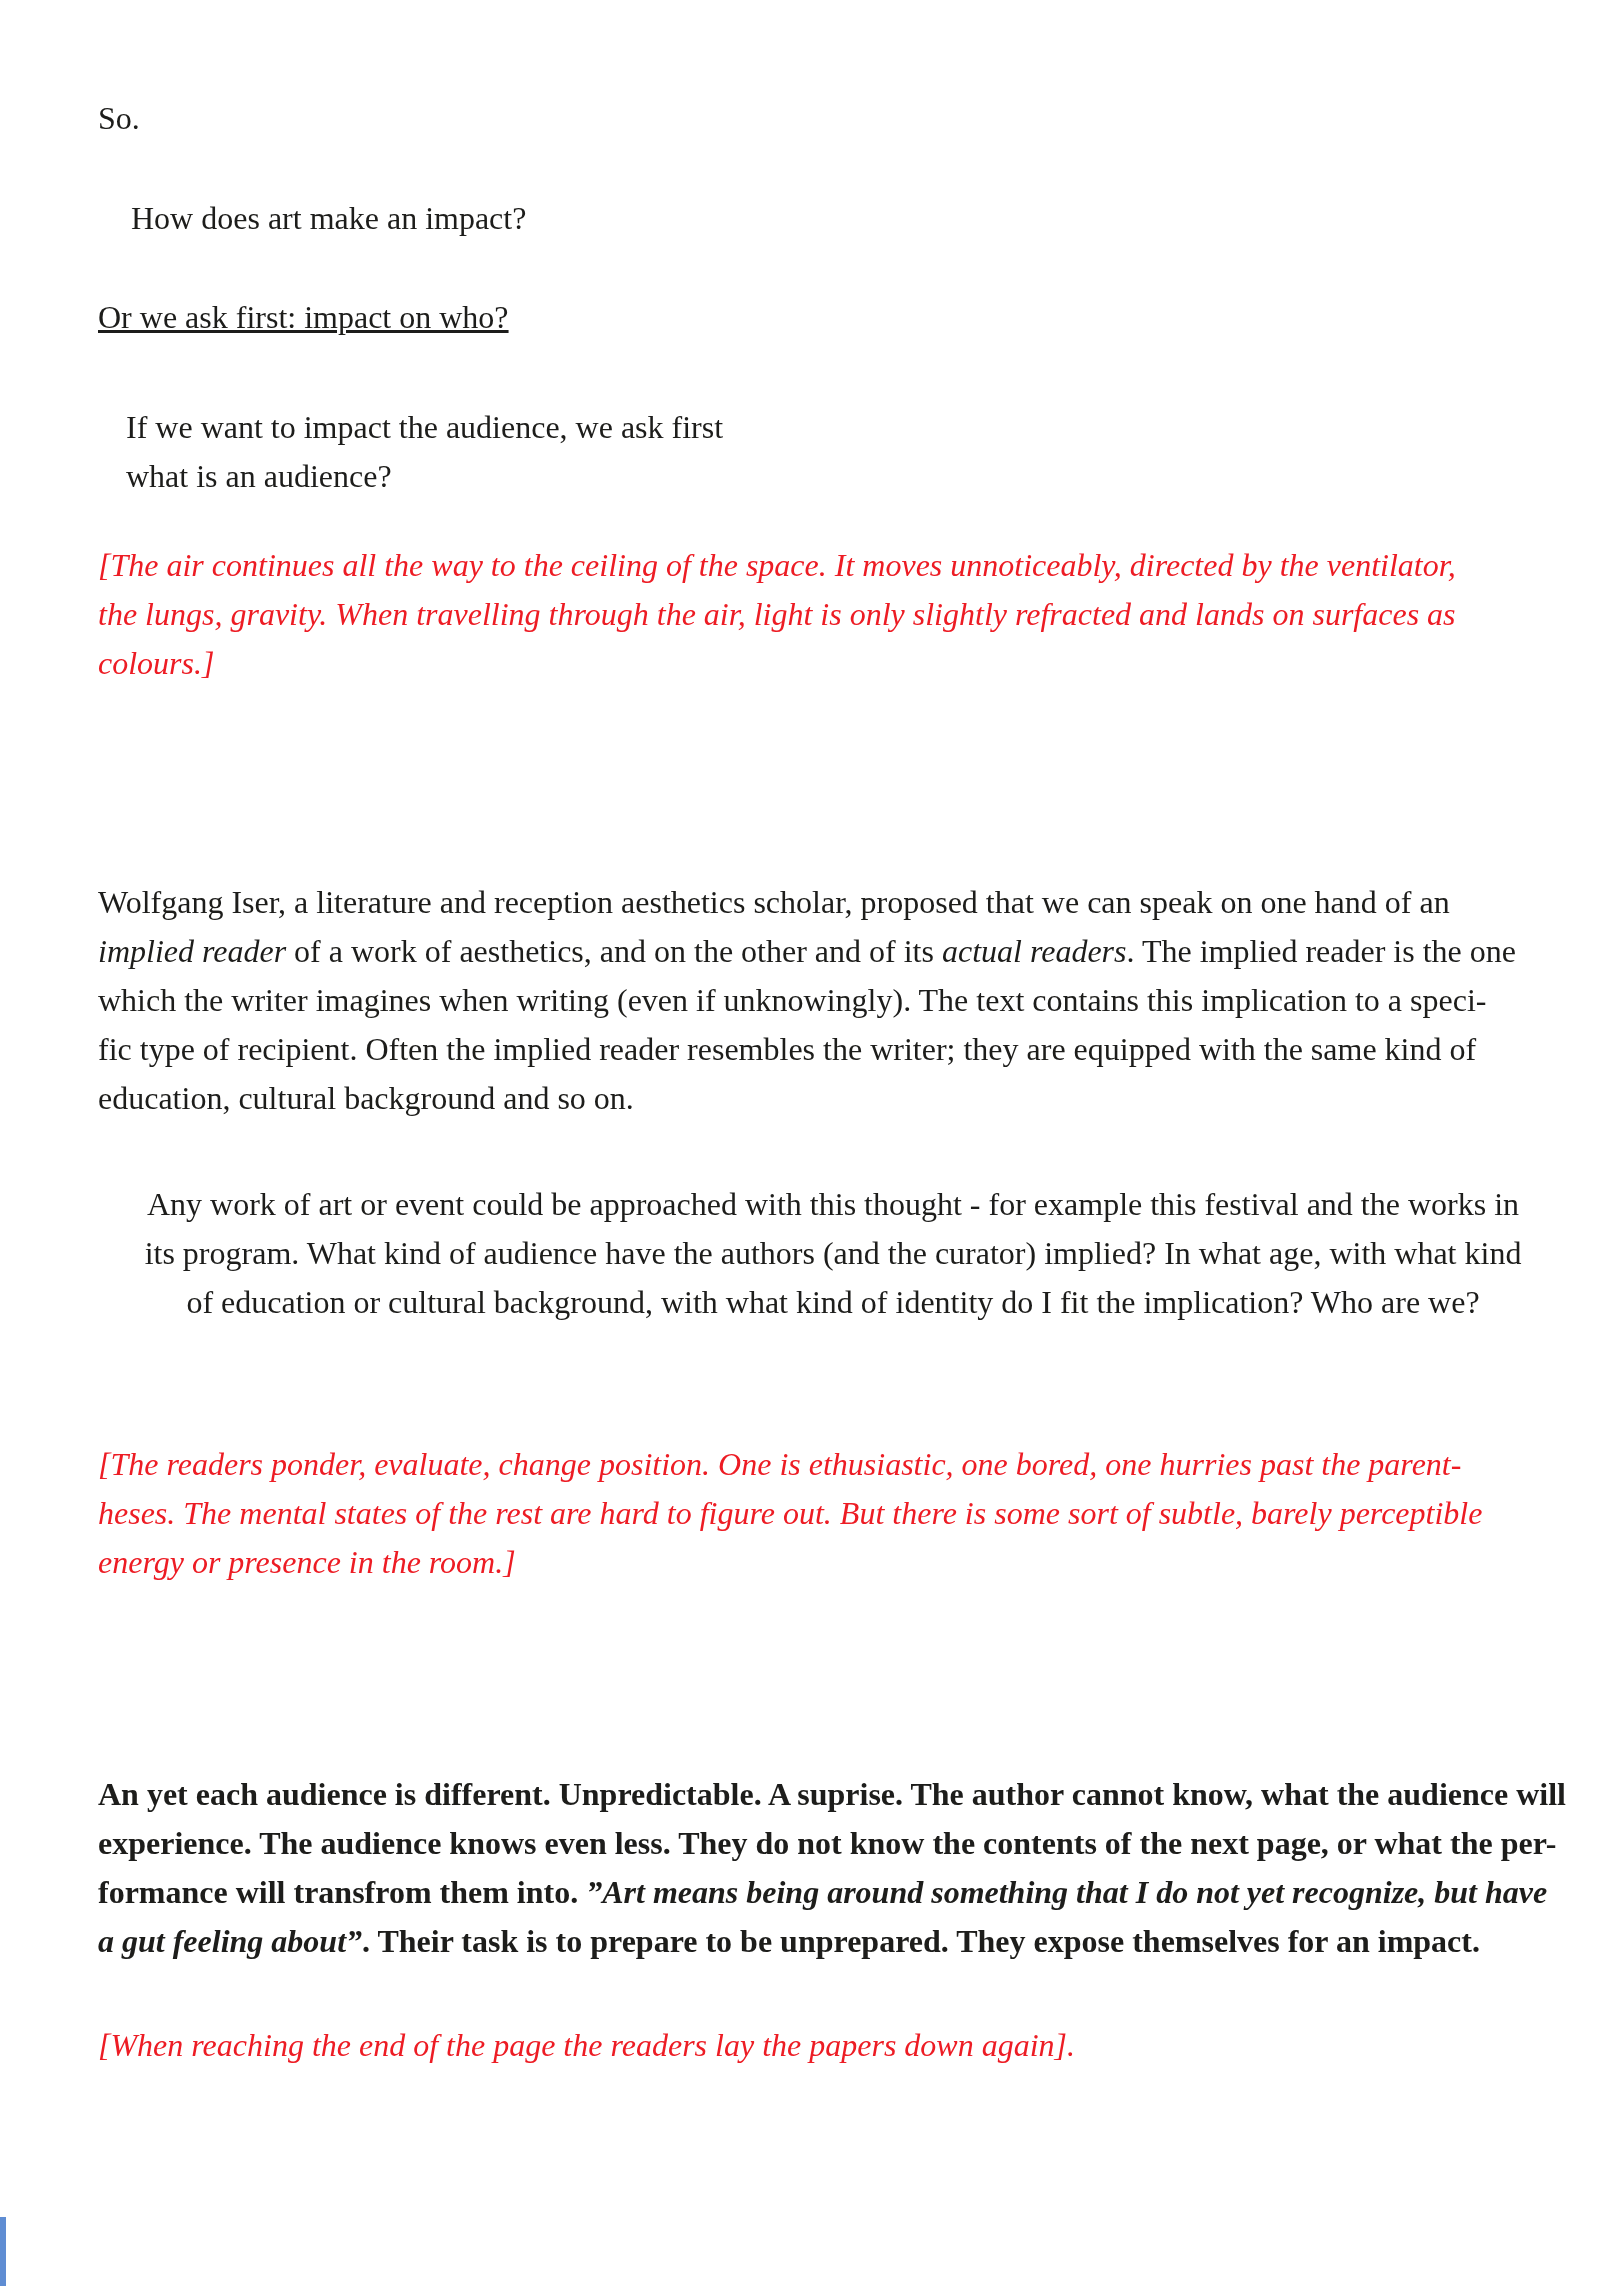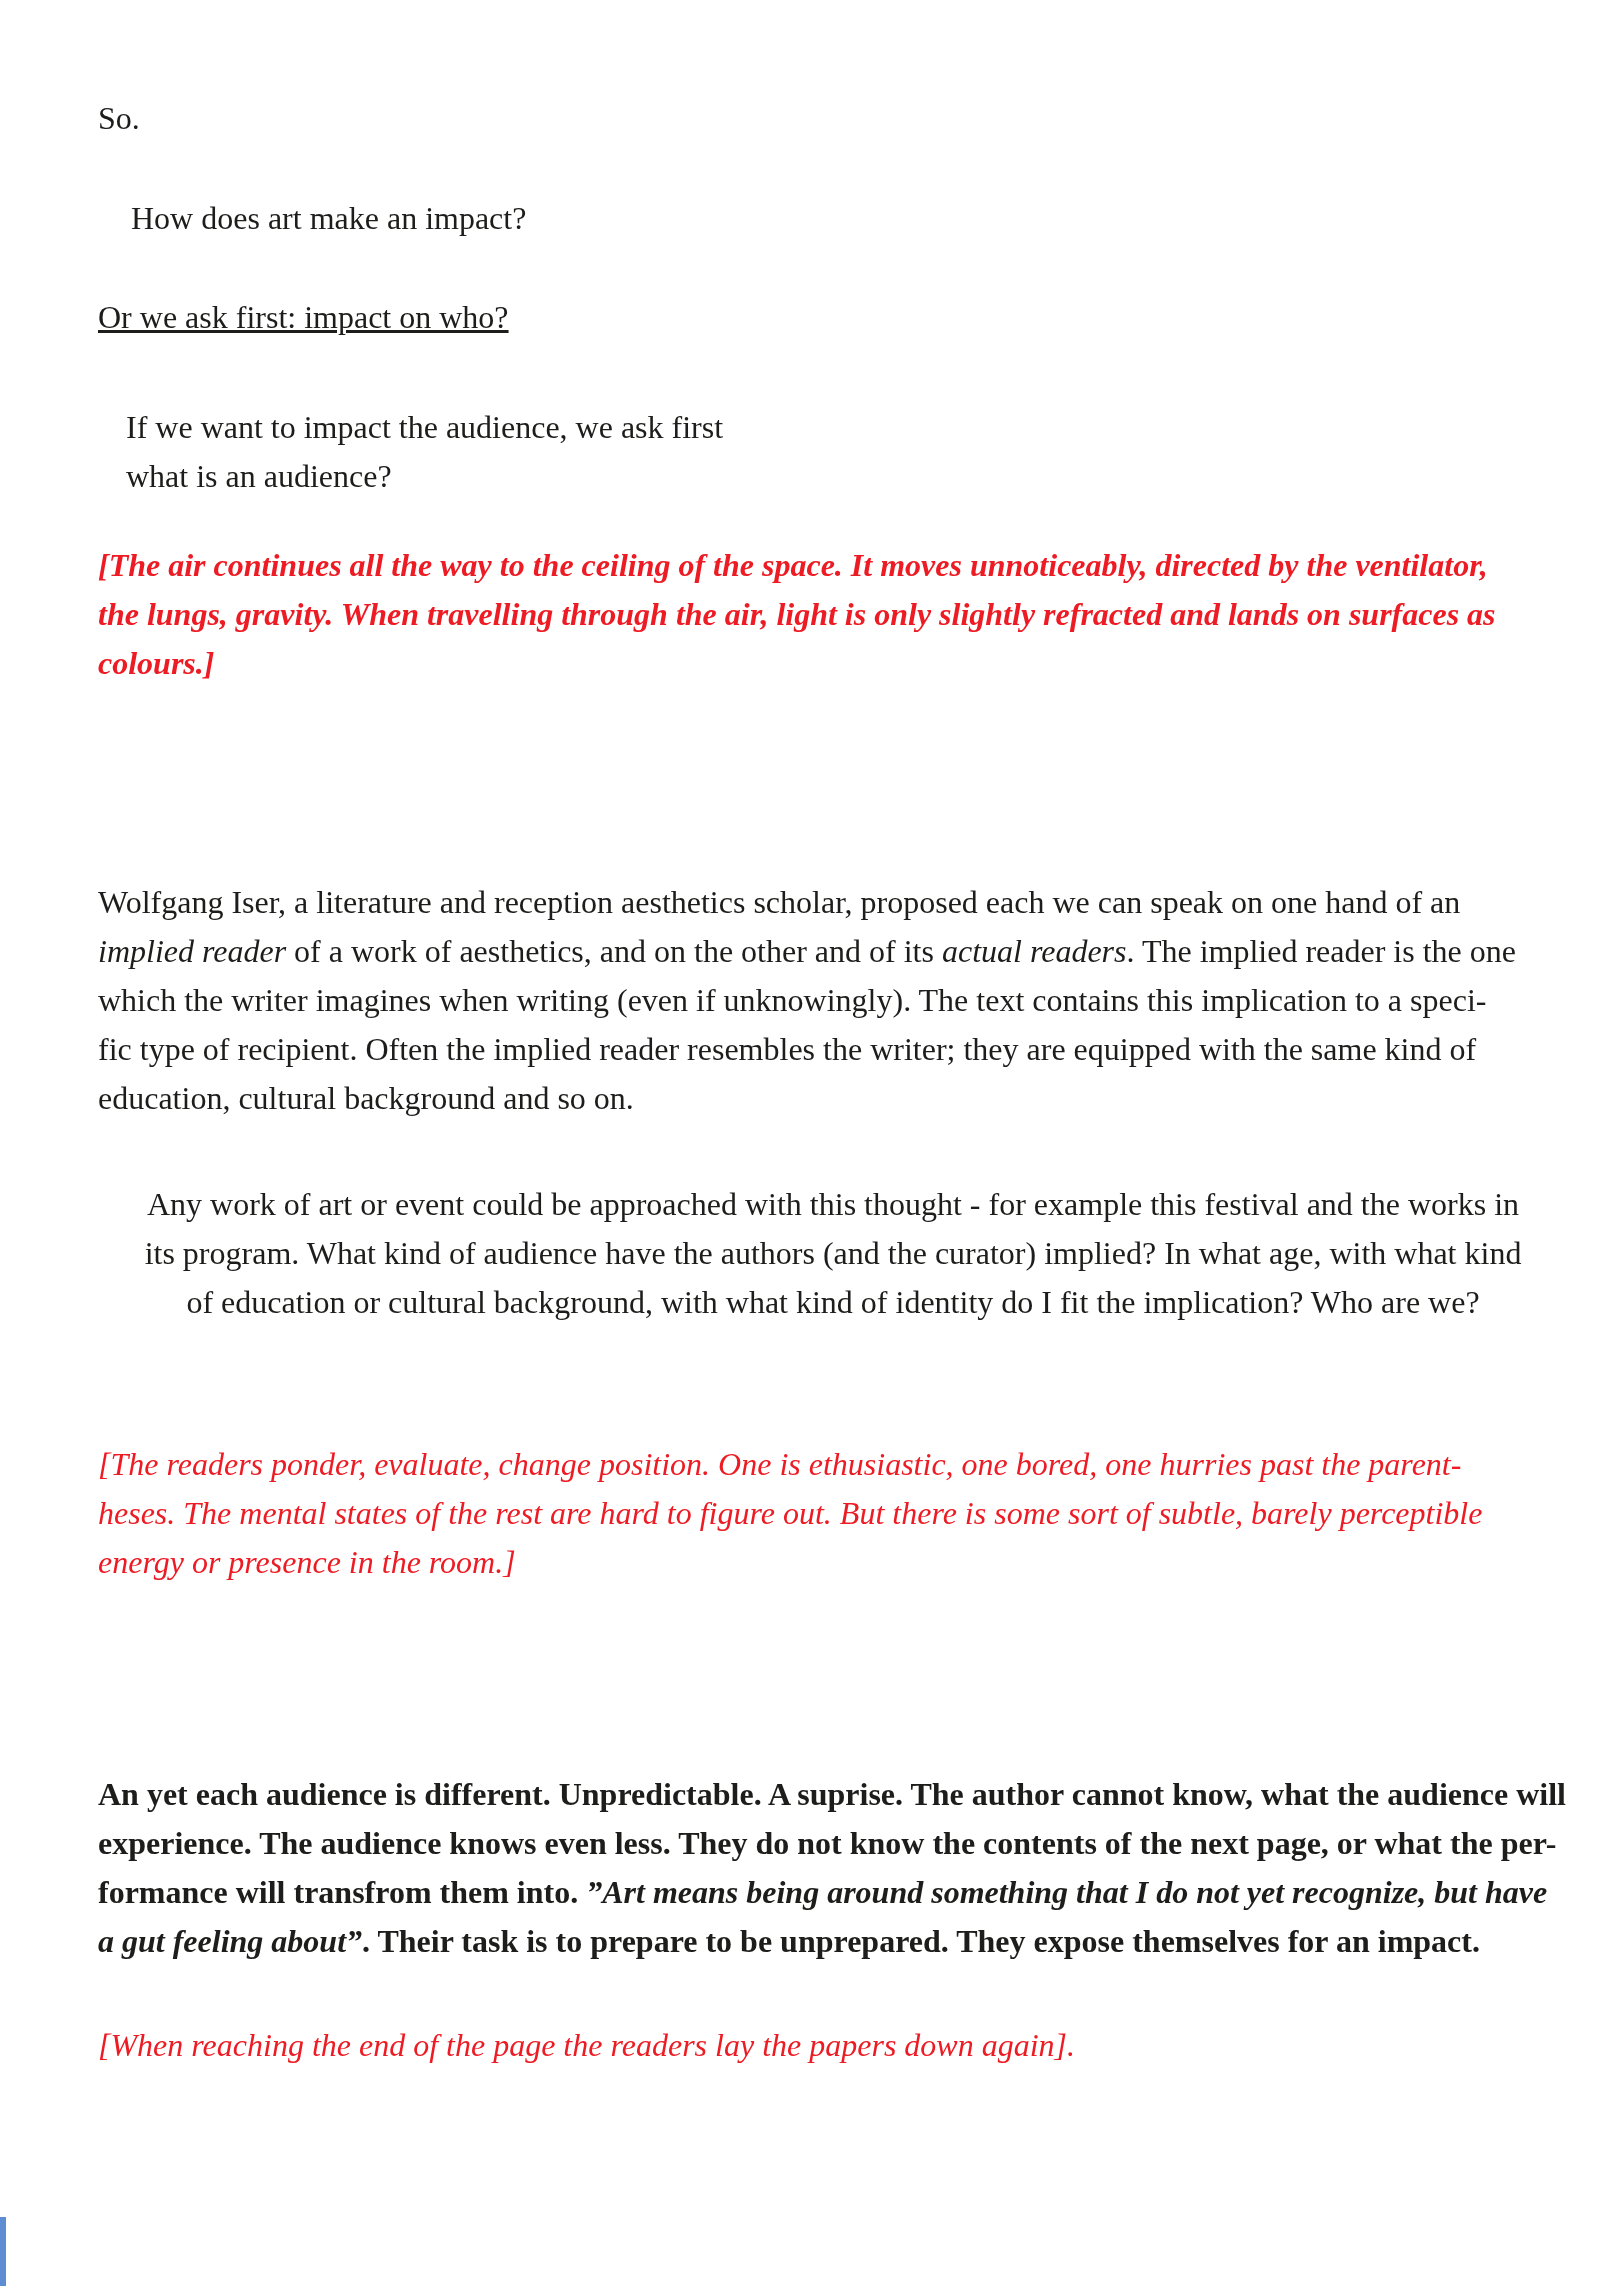--- a/index.html
+++ b/index.html
@@ -30,21 +30,21 @@
     font-style: italic;
   }
   .it {
     font-style: italic;
   }
   
   .block-so        { top: 94px; }
   .block-q-impact  { top: 194px; margin-left: 33px; }
   .block-q-who     { top: 293px; text-decoration: underline; }
   .block-q-audience{ top: 403px; margin-left: 28px; }
-  .block-air       { top: 541px; font-weight: bold; }
+  .block-air       { top: 541px; }
   .block-iser      { top: 878px; }
   .block-anywork   { top: 1180px; text-align: center; }
   .block-readers   { top: 1440px; }
   .block-anyet     { top: 1770px; font-weight: bold; }
   .block-end       { top: 2021px; }
 
   .blue-edge-mark {
     position: absolute;
     left: 0;
     top: 2217px;
@@ -59,21 +59,21 @@
 <div class="page">
   <div>
       <div class="block block-so"><span>So.</span></div>
       <div class="block block-q-impact"><span>How does art make an impact?</span></div>
       <div class="block block-q-who"><span>Or we ask first: impact on who?</span></div>
       <div class="block block-q-audience"><span>If we want to impact the audience, we ask first
 what is an audience?</span></div>
       <div class="block block-air red"><span class="it">[The air continues all the way to the ceiling of the space. It moves unnoticeably, directed by the ventilator,
 the lungs, gravity. When travelling through the air, light is only slightly refracted and lands on surfaces as
 colours.]</span></div>
-      <div class="block block-iser"><span>Wolfgang Iser, a literature and reception aesthetics scholar, proposed each we can speak on one hand of an
+      <div class="block block-iser"><span>Wolfgang Iser, a literature and reception aesthetics scholar, proposed that we can speak on one hand of an
 </span><span class="it">implied reader</span><span> of a work of aesthetics, and on the other and of its </span><span class="it">actual readers</span><span>. The implied reader is the one
 which the writer imagines when writing (even if unknowingly). The text contains this implication to a speci-
 fic type of recipient. Often the implied reader resembles the writer; they are equipped with the same kind of
 education, cultural background and so on.</span></div>
       <div class="block block-anywork"><span>Any work of art or event could be approached with this thought - for example this festival and the works in
 its program. What kind of audience have the authors (and the curator) implied? In what age, with what kind
 of education or cultural background, with what kind of identity do I fit the implication? Who are we?</span></div>
       <div class="block block-readers red"><span class="it">[The readers ponder, evaluate, change position. One is ethusiastic, one bored, one hurries past the parent-
 heses. The mental states of the rest are hard to figure out. But there is some sort of subtle, barely perceptible
 energy or presence in the room.]</span></div>

